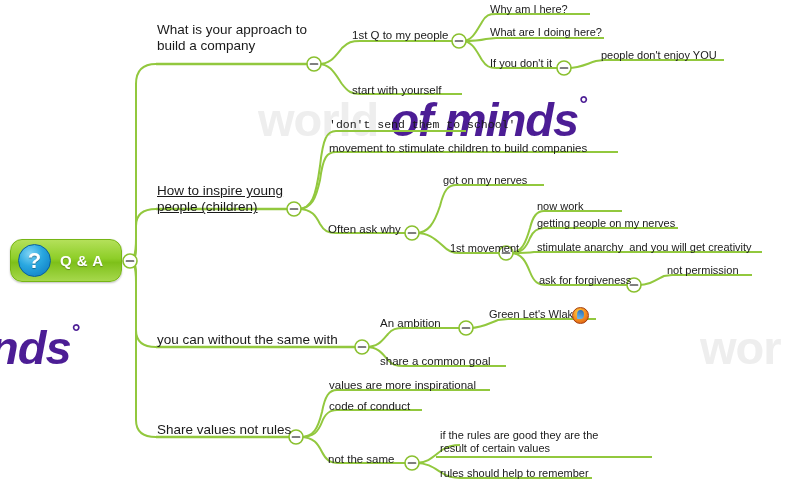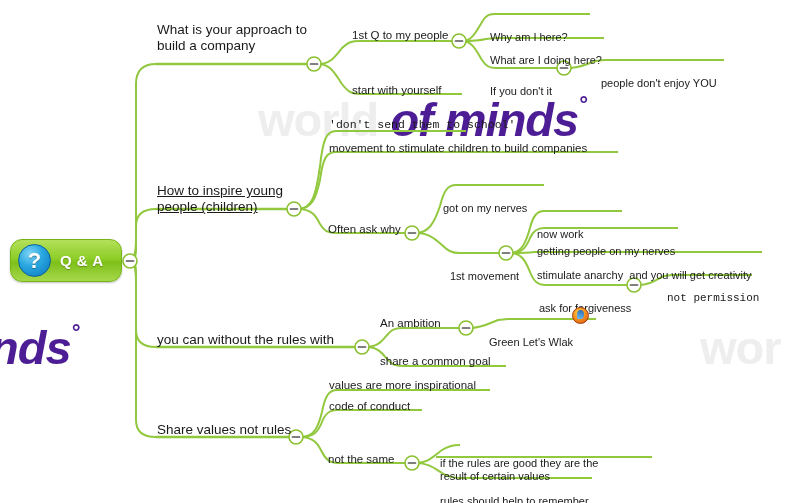--- a/index.html
+++ b/index.html
@@ -87,21 +87,21 @@
   
   .topic {
     position: absolute;
     color: #1a1a1a;
     white-space: pre;
     line-height: 1.22;
     user-select: none;
   }
   .lvl1 { font-size: 13.5px; }
   .lvl2 { font-size: 11.5px; }
-  .lvl3 { font-size: 11px; margin-top: 28px; }
+  .lvl3 { font-size: 11px; }
 
   .ff-icon {
     position: absolute;
     width: 17px;
     height: 17px;
     border-radius: 50%;
     background: radial-gradient(circle at 40% 32%, #ffd24a 0%, #f59220 45%, #d84f10 100%);
     border: 1px solid #a33c0c;
     box-sizing: border-box;
   }
@@ -270,23 +270,23 @@
   <div class="topic lvl3" style="left:450px; top:242px;">1st movement</div>
 
   <div class="topic lvl3" style="left:537px; top:200px;">now work</div>
 
   <div class="topic lvl3" style="left:537px; top:217px;">getting people on my nerves</div>
 
   <div class="topic lvl3" style="left:537px; top:241px;">stimulate anarchy  and you will get creativity</div>
 
   <div class="topic lvl3" style="left:539px; top:274px;">ask for forgiveness</div>
 
-  <div class="topic lvl3" style="left:667px; top:264px;font-family:Liberation Mono, monospace;">not permission</div>
-
-  <div class="topic lvl1" style="left:157px; top:332px;">you can without the rules with</div>
+  <div class="topic lvl3" style="left:667px; top:264px;">not permission</div>
+
+  <div class="topic lvl1" style="left:157px; top:332px;">you can without the same with</div>
 
   <div class="topic lvl2" style="left:380px; top:316px;">An ambition</div>
 
   <div class="topic lvl3" style="left:489px; top:308px;">Green Let's Wlak</div>
 
   <div class="ff-icon" style="left:572px; top:307px;"></div>
 
   <div class="topic lvl2" style="left:380px; top:354px;">share a common goal</div>
 
   <div class="topic lvl2" style="left:329px; top:378px;">values are more inspirational</div>

